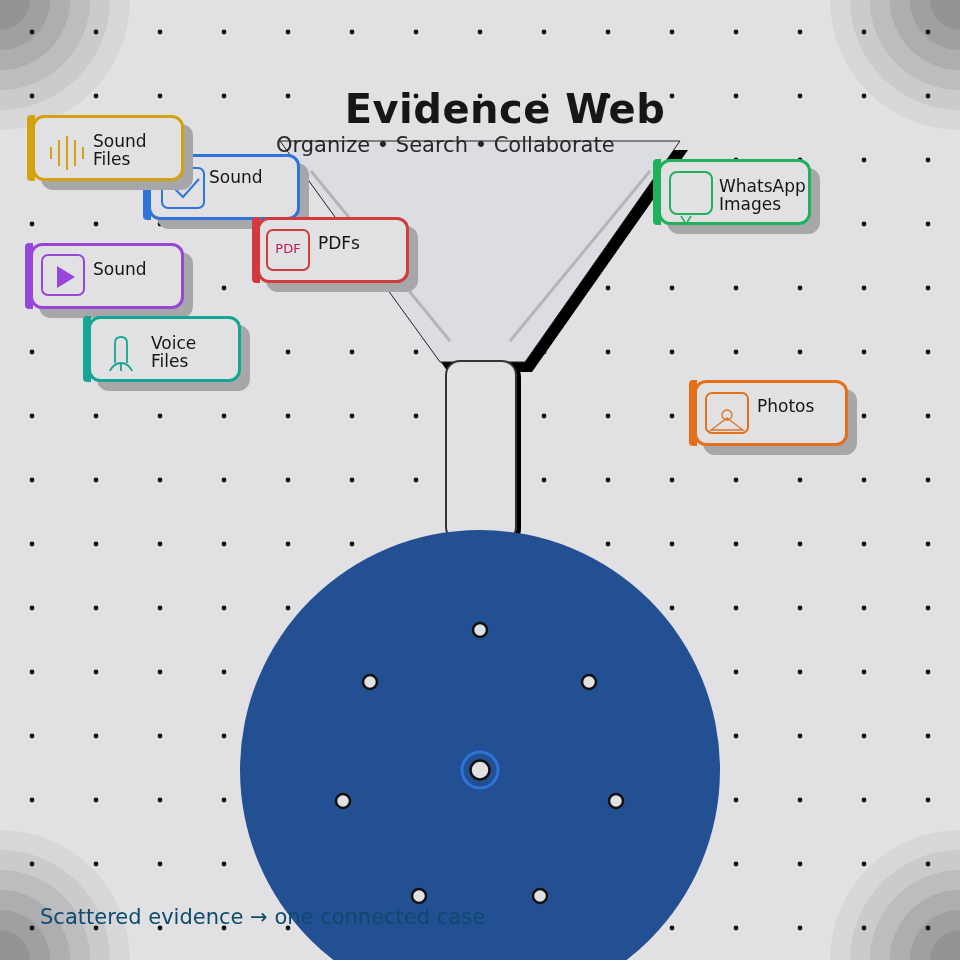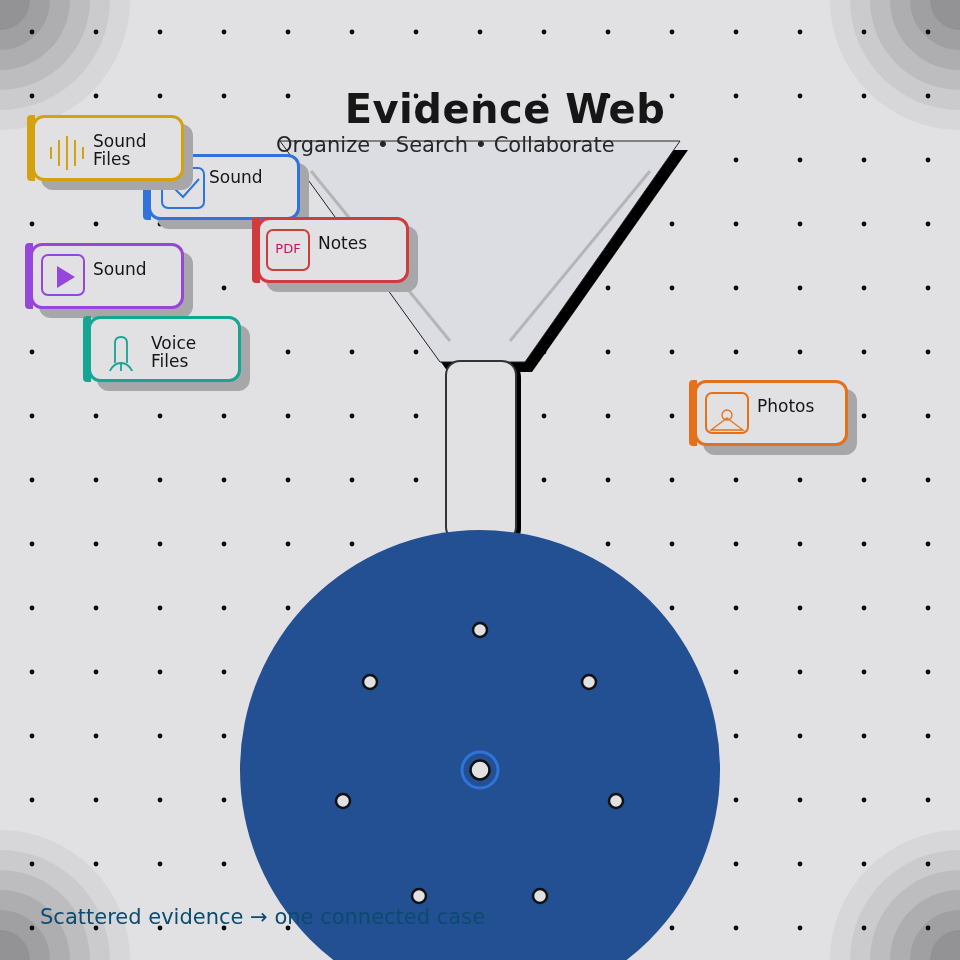--- a/index.html
+++ b/index.html
@@ -114,21 +114,21 @@
     </div>
     <div class="lbl" style="left:58px;top:14px;">Sound
 Files</div>
   </div>
 
   <div class="card" style="left:257px;top:217px;width:152px;border-color:#d23b3d;">
     <div class="bar" style="background:#d23b3d;"></div>
     <div class="ic" style="border:2px solid #d23b3d;border-radius:7px;left:6px;top:9px;">
       <span style="position:absolute;left:0;right:0;top:10px;text-align:center;font-size:13px;color:#be185d;">PDF</span>
     </div>
-    <div class="lbl one" style="left:58px;top:14px;">Notes</div>
+    <div class="lbl one" style="left:58px;top:14px;">PDFs</div>
   </div>
 
   <div class="card" style="left:30px;top:243px;width:154px;border-color:#9646d9;">
     <div class="bar" style="background:#9646d9;"></div>
     <div class="ic" style="border:2px solid #9646d9;border-radius:7px;left:8px;top:8px;">
       <svg width="44" height="42" style="position:absolute;left:-2px;top:-2px;">
           <polygon points="16,12 34,23 16,34" fill="#9646d9"></polygon>
         </svg>
     </div>
     <div class="lbl one" style="left:60px;top:14px;">Sound</div>
@@ -142,20 +142,30 @@
             <path d="M14 34 L14 14 Q14 8 20 8 Q26 8 26 14 L26 34"></path>
             <path d="M8 44 Q12 34 20 34 Q28 34 32 44"></path>
             <line x1="20" y1="34" x2="20" y2="46"></line>
           </g>
         </svg>
     </div>
     <div class="lbl" style="left:60px;top:15px;">Voice
 Files</div>
   </div>
 
+  <div class="card" style="left:658px;top:159px;width:153px;border-color:#1fb25a;">
+    <div class="bar" style="background:#1fb25a;"></div>
+    <div class="ic" style="border:2px solid #1fb25a;border-radius:8px;left:8px;top:9px;width:44px;height:44px;">
+      <svg width="20" height="12" style="position:absolute;left:8px;top:41px;">
+          <polyline points="2,2 7,10 12,2" fill="none" stroke="#1fb25a" stroke-width="1.5"></polyline>
+        </svg>
+    </div>
+    <div class="lbl" style="left:58px;top:15px;">WhatsApp
+Images</div>
+  </div>
 
   <div class="card" style="left:694px;top:380px;width:154px;border-color:#e5701a;">
     <div class="bar" style="background:#e5701a;"></div>
     <div class="ic" style="border:2px solid #e5701a;border-radius:7px;left:8px;top:9px;">
       <svg width="44" height="42" style="position:absolute;left:-2px;top:-2px;">
           <g fill="none" stroke="#e5701a" stroke-width="1.3">
             <circle cx="22" cy="23" r="5"></circle>
             <path d="M6 38 L22 26 L38 38 Z"></path>
           </g>
         </svg>

